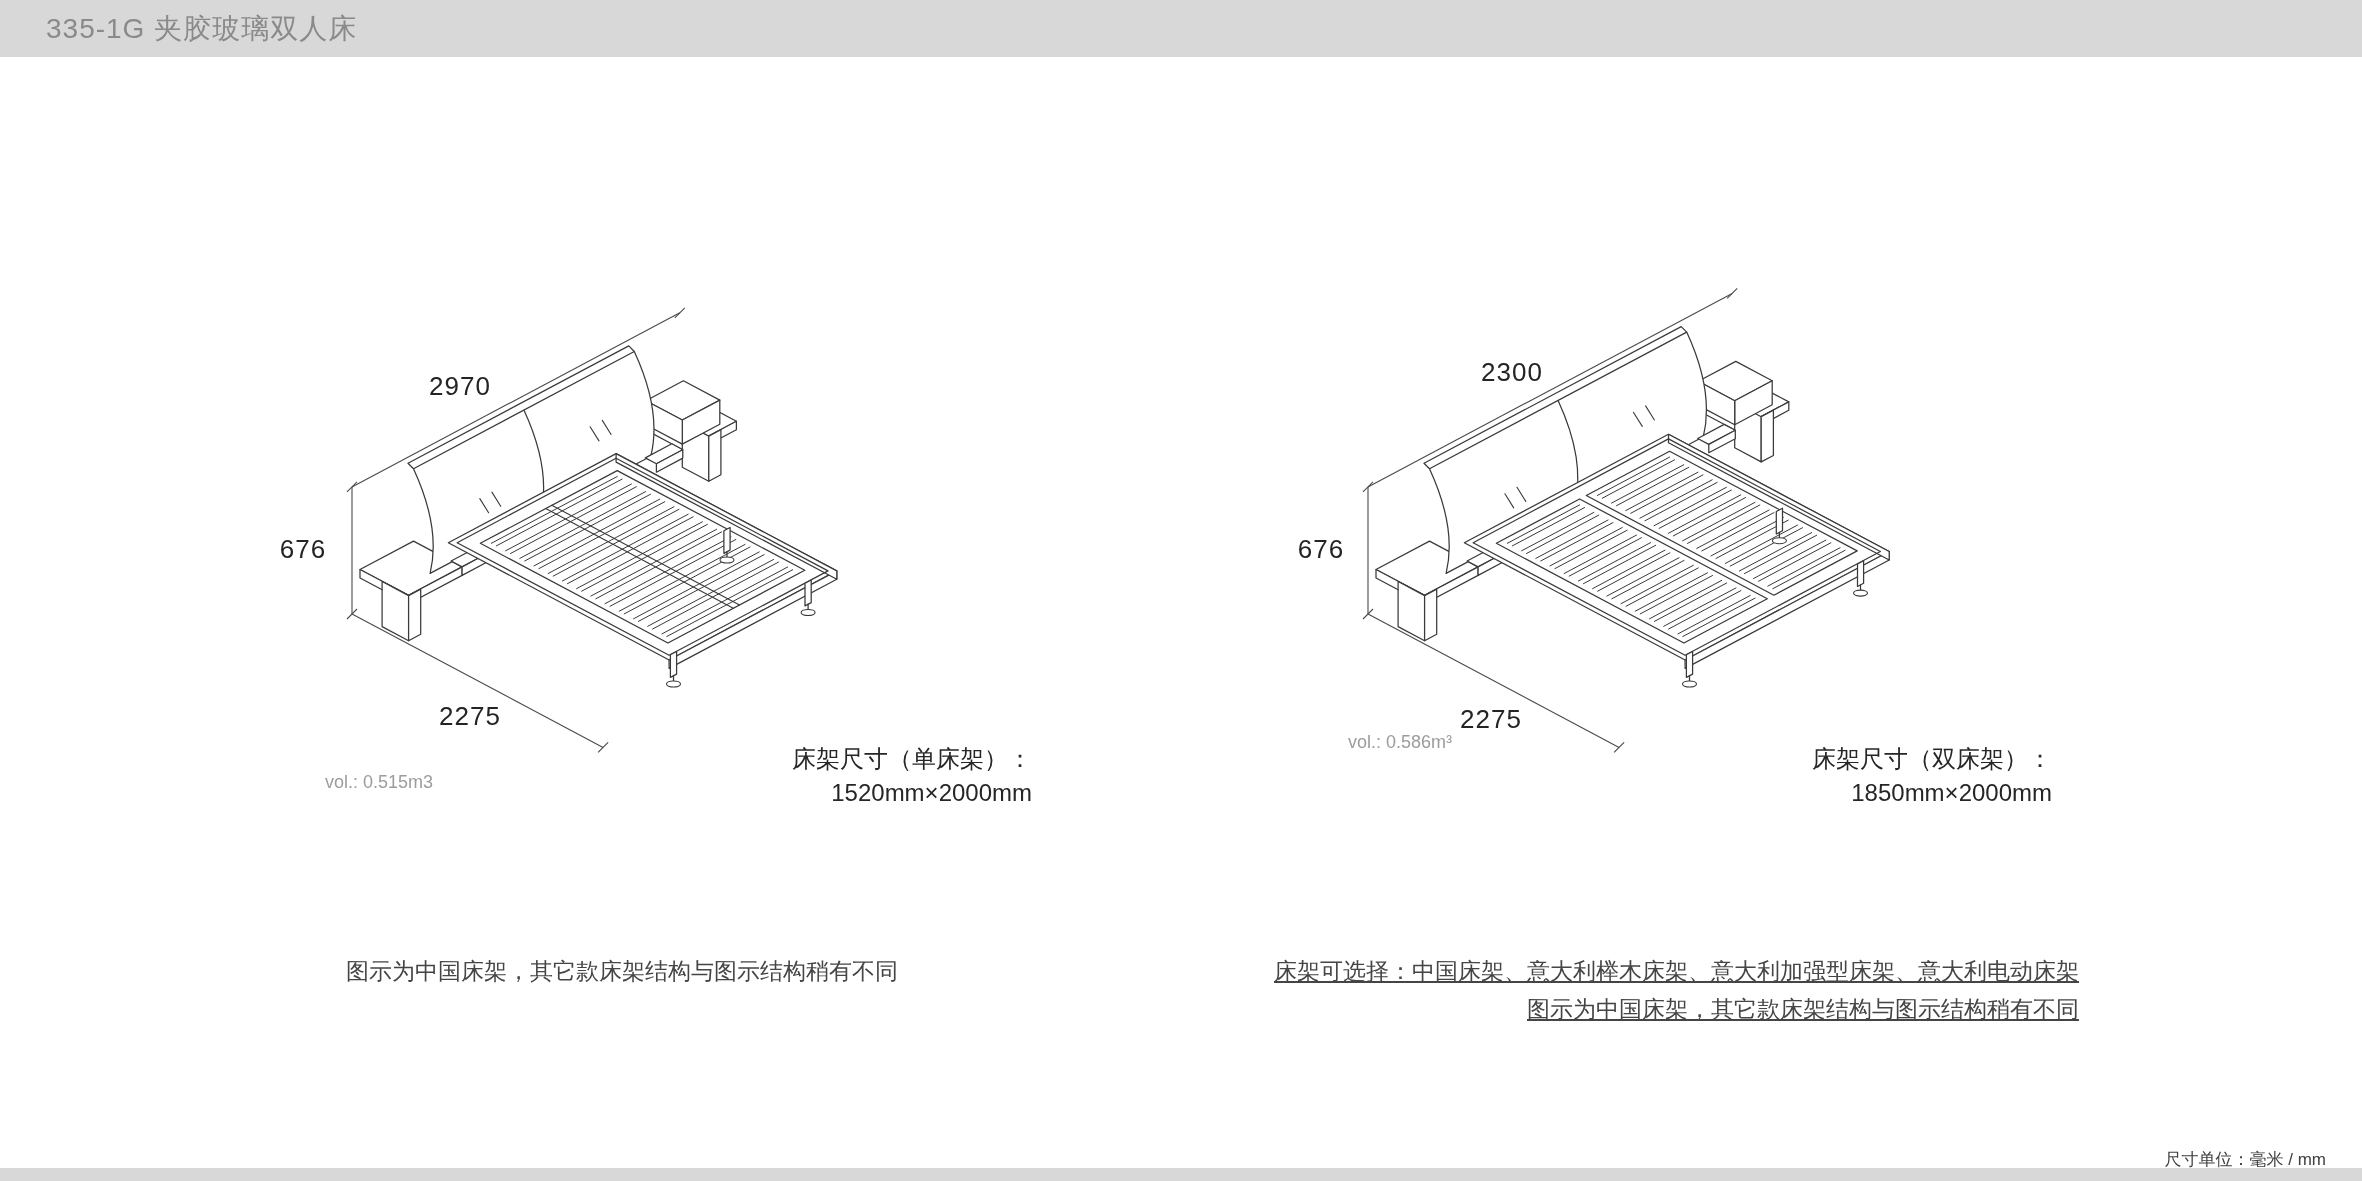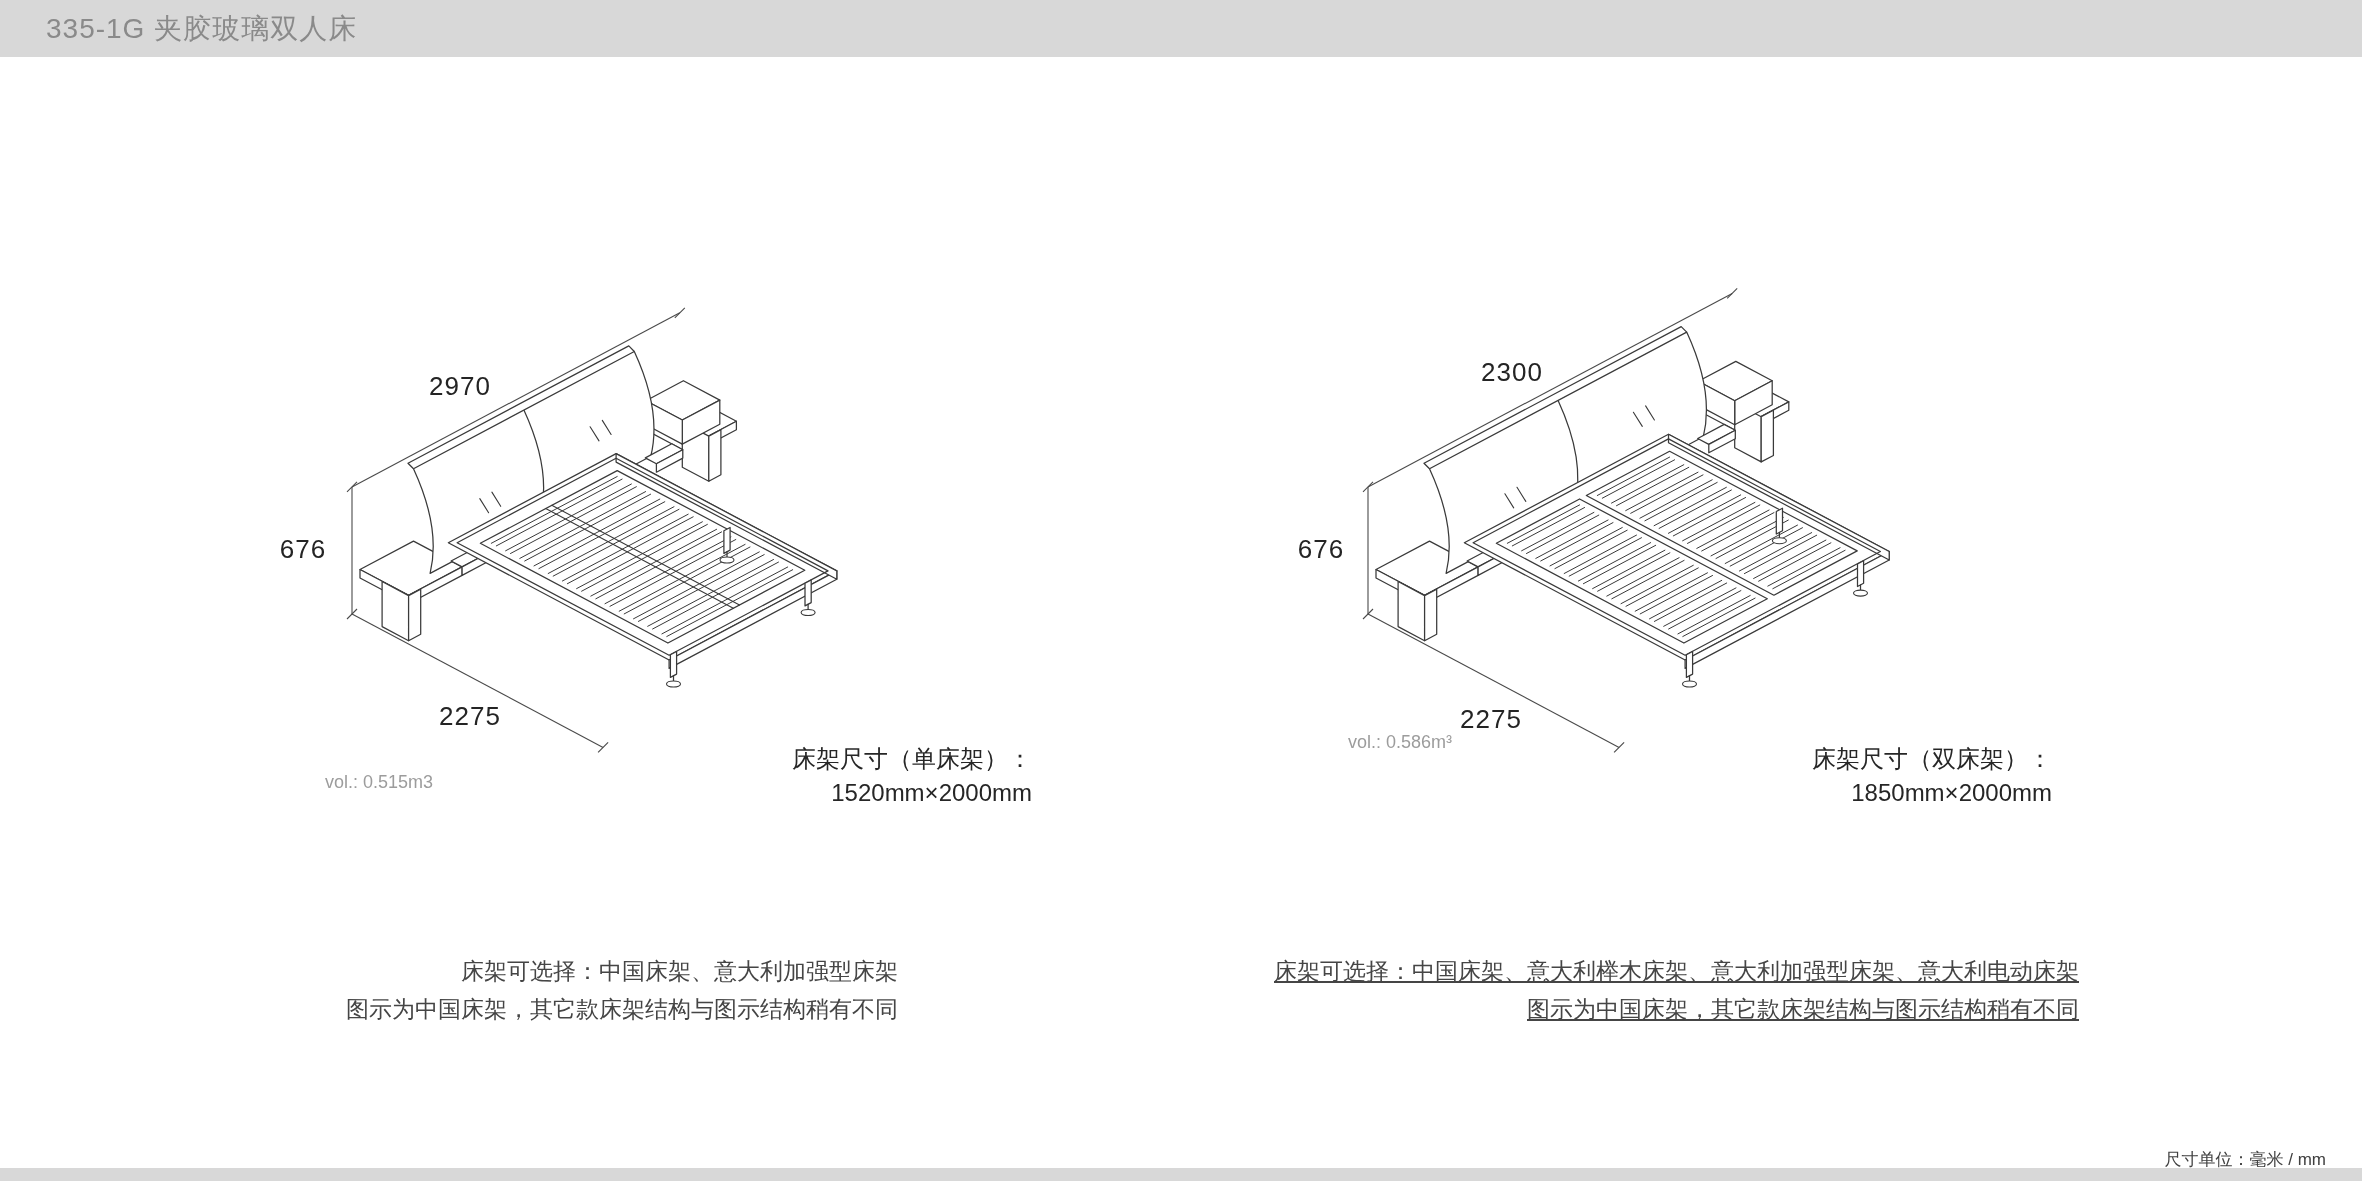--- a/index.html
+++ b/index.html
@@ -212,21 +212,20 @@
   <div>
     <div class="lbl dim" id="d0-dimw">2970</div>
     <div class="lbl dim" id="d0-dimh">676</div>
     <div class="lbl dim" id="d0-dimd">2275</div>
     <div class="lbl vol" id="d0-vol">vol.: 0.515m3</div>
     <div class="lbl fsize" id="d0-fsize">
       <div>床架尺寸（单床架）：</div>
       <div>1520mm×2000mm</div>
     </div>
     <div class="lbl notes" id="d0-notes">
-      <div>床架可选择：中国床架、意大利加强型床架</div>
       <div>图示为中国床架，其它款床架结构与图示结构稍有不同</div>
     </div>
   </div>
 
   <div>
     <div class="lbl dim" id="d1-dimw">2300</div>
     <div class="lbl dim" id="d1-dimh">676</div>
     <div class="lbl dim" id="d1-dimd">2275</div>
     <div class="lbl vol" id="d1-vol">vol.: 0.586m³</div>
     <div class="lbl fsize" id="d1-fsize">

